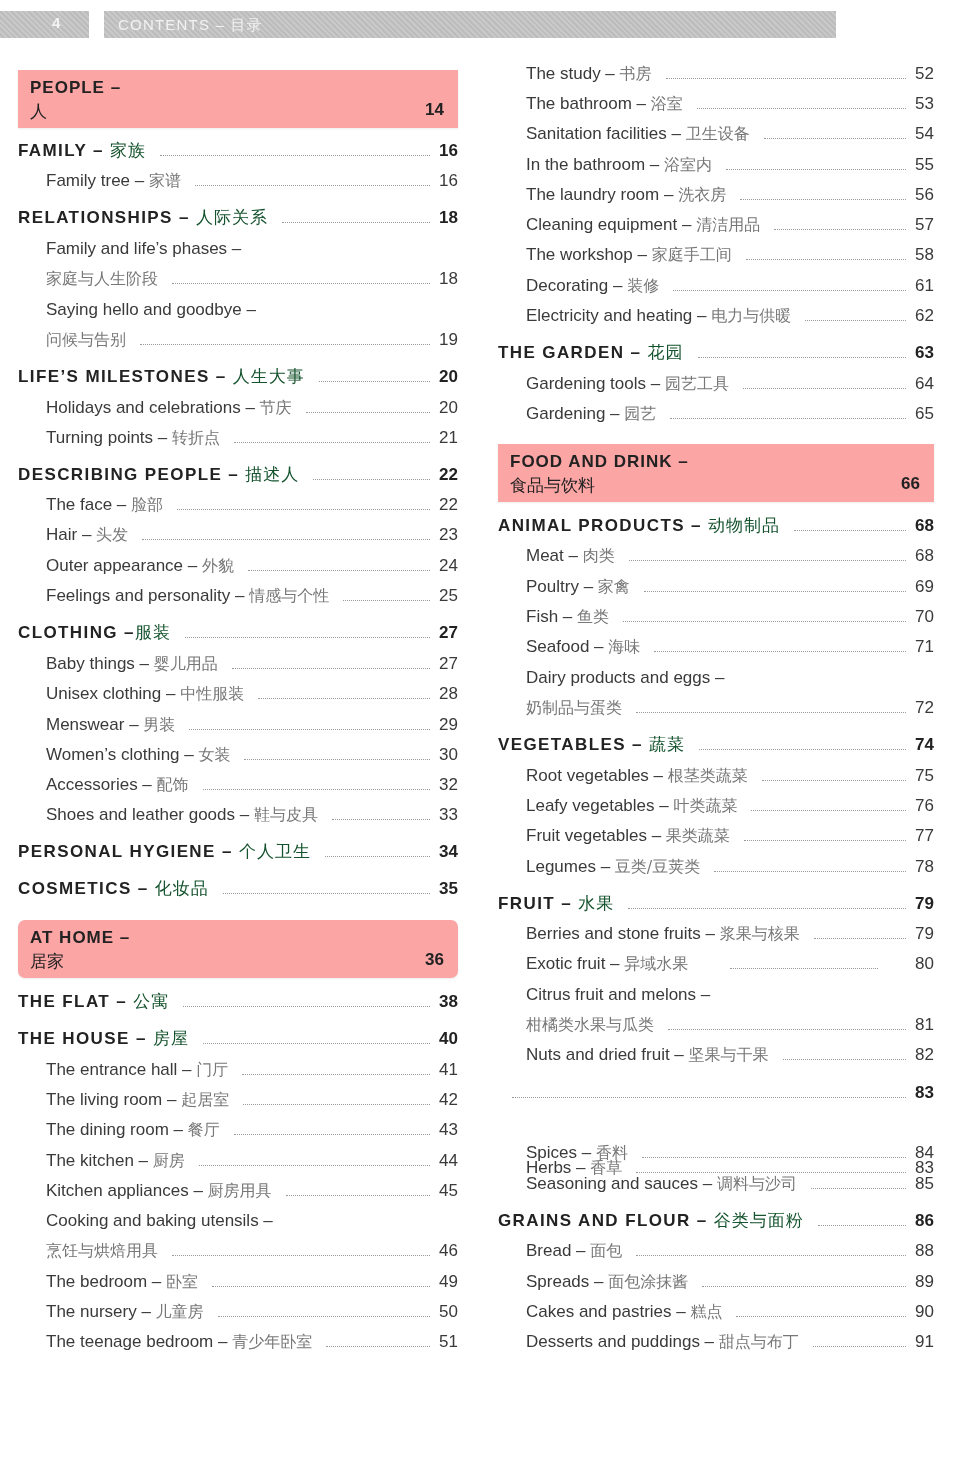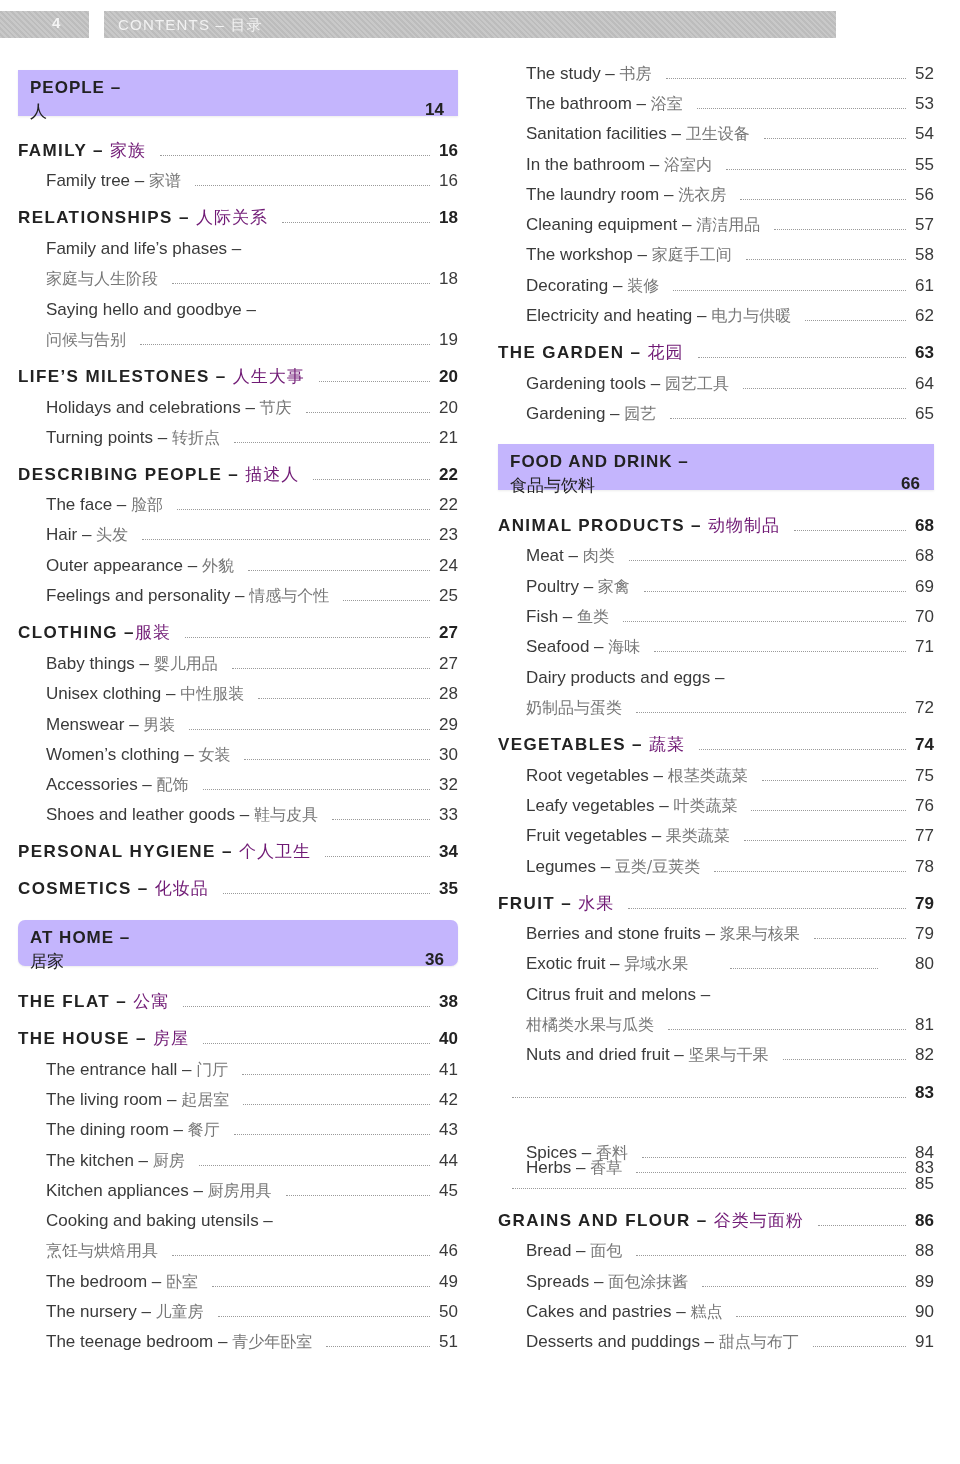--- a/index.html
+++ b/index.html
@@ -21,24 +21,24 @@
   .row { position: absolute; left: 0; right: 0; height: 26px; display: flex; align-items: flex-end; }
   .row .label { white-space: nowrap; font-size: 17px; line-height: 22px; color: #3a3a3a; }
   .row .leader { flex: 1; border-bottom: 1px dotted #9a9a9a; margin: 0 8px 6px 14px; height: 0; }
   .row .page { font-size: 17px; line-height: 22px; color: #3a3a3a; min-width: 20px; text-align: right; }
   .row .label .zh { font-family: "DejaVu Serif", serif; color: #777; font-size: 16px; }
 
   .row.sub .label { padding-left: 28px; }
   .row.cont .label { padding-left: 28px; }
 
   .row.main .label { font-weight: bold; letter-spacing: 1.4px; color: #222; font-size: 17px; }
-  .row.main .label .zh { font-family: "DejaVu Sans", sans-serif; color: #701a75; font-weight: normal; letter-spacing: 1px; font-size: 17px; }
+  .row.main .label .zh { font-family: "DejaVu Sans", sans-serif; color: #14532d; font-weight: normal; letter-spacing: 1px; font-size: 17px; }
   .row.main .page { font-weight: bold; color: #222; }
 
-  .section-box { position: absolute; left: 0; right: 0; height: 46px; background: #c4b5fd;
+  .section-box { position: absolute; left: 0; right: 0; height: 58px; background: #fca5a5;
     box-shadow: 0 1px 2px rgba(0,0,0,0.08); }
   .section-box .en { position: absolute; left: 12px; top: 8px; font-weight: bold; font-size: 17px; letter-spacing: 1px; color: #222; }
   .section-box .zh { position: absolute; left: 12px; top: 30px; font-size: 17px; color: #222; font-family: "DejaVu Sans", sans-serif; }
   .section-box .page { position: absolute; right: 14px; top: 30px; font-weight: bold; font-size: 17px; color: #222; }
 </style>
 </head>
 <body>
 
 <div class="header-band page-num-band">
   <span class="page-num">4</span>
@@ -398,20 +398,21 @@
       <span class="label"><span class="en">Herbs – </span><span class="zh">香草</span></span>
       <span class="leader"></span>
       <span class="page">83</span>
     </div>
     <div class="row sub" style="top: 1138px;">
       <span class="label"><span class="en">Spices – </span><span class="zh">香料</span></span>
       <span class="leader"></span>
       <span class="page">84</span>
     </div>
     <div class="row sub" style="top: 1169px;">
+      <span class="label"><span class="en">Seasoning and sauces – </span><span class="zh">调料与沙司</span></span>
       <span class="leader"></span>
       <span class="page">85</span>
     </div>
     <div class="row main" style="top: 1206px;">
       <span class="label"><span class="en">GRAINS AND FLOUR – </span><span class="zh">谷类与面粉</span></span>
       <span class="leader"></span>
       <span class="page">86</span>
     </div>
     <div class="row sub" style="top: 1236px;">
       <span class="label"><span class="en">Bread – </span><span class="zh">面包</span></span>

